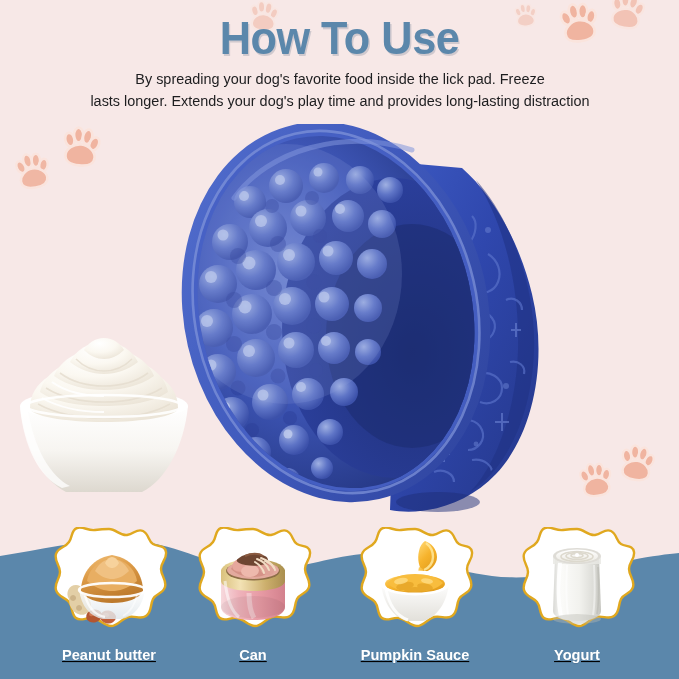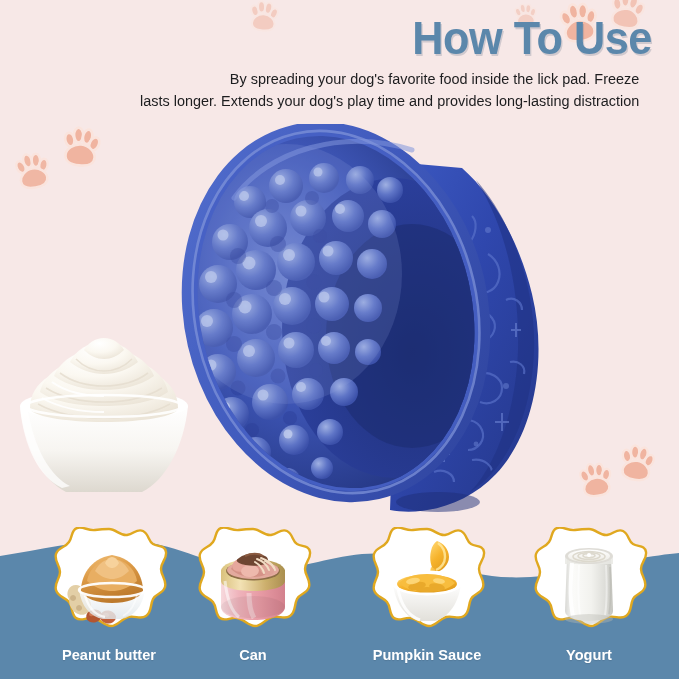--- a/index.html
+++ b/index.html
@@ -9,21 +9,21 @@
     font-family:"Liberation Sans", sans-serif;
     background:#f7e8e7;
   }
   #stage{position:relative;width:679px;height:679px;overflow:hidden;background:#f7e8e7;}
 
   
   .paw{position:absolute;pointer-events:none;}
   .paw svg{display:block;}
 
   
-  .header{position:absolute;left:0;top:0;width:679px;text-align:right;z-index:6;}
+  .header{position:absolute;left:0;top:0;width:679px;text-align:center;z-index:6;}
   .title{
     margin:0;padding:0;
     font-size:47px;line-height:1.02;
     font-weight:bold;letter-spacing:-0.5px;
     color:#5b87ab;
     font-family:"Liberation Sans", sans-serif;
     font-stretch:condensed;
     transform:scaleX(0.92);
     text-shadow:1.5px 2px 0 rgba(120,130,150,.30);
     padding-top:14px;
@@ -46,20 +46,21 @@
 
   
   .product-bowl{position:absolute;left:176px;top:124px;width:420px;height:410px;z-index:4;}
   .product-bowl svg{display:block;}
 
   
   .badges{position:absolute;left:0;bottom:0;width:679px;height:152px;z-index:5;}
   .badge{
     position:absolute;bottom:0;width:150px;height:152px;
     text-align:center;
+    text-decoration:underline;
   }
   .badge-frame{position:relative;width:118px;height:112px;margin:0 auto;}
   .badge-frame svg.scallop{position:absolute;left:0;top:0;}
   .badge-art{position:absolute;left:11px;top:10px;width:96px;height:92px;}
   .badge-art svg{display:block;}
   .badge-label{
     margin-top:7px;
     font-size:15.5px;font-weight:bold;color:#ffffff;
     transform:scaleX(0.94);
     text-shadow:0 1px 1px rgba(0,0,0,.10);
@@ -492,21 +493,21 @@
     </g>
 
     <path d="M20,44 C22,62 26,74 34,80" fill="none" stroke="#ffffff" stroke-width="3" opacity=".55"></path>
     <path d="M44,56 C44,68 46,76 49,81" fill="none" stroke="#ffffff" stroke-width="5" opacity=".35"></path>
     <ellipse cx="48" cy="70" rx="32" ry="11" fill="#000000" opacity=".05"></ellipse>
   </svg>
 </div>
         </div>
         <div class="badge-label">Can</div>
       </div>
-      <div class="badge" style="left: 352px;">
+      <div class="badge" style="left: 340px;">
         <div class="badge-frame">
   <svg class="scallop" width="118" height="112" viewBox="0 0 118 112" xmlns="http://www.w3.org/2000/svg">
     <path class="scallop-path" d="M59,2
       C66,2 70,9 77,8 C84,7 87,1 93,4 C99,7 98,14 103,17 C108,20 115,18 116,25
       C117,32 111,35 111,42 C111,49 117,53 115,60 C113,67 106,66 103,72
       C100,78 102,85 96,89 C90,93 85,88 78,90 C71,92 68,99 61,99
       C54,99 50,92 43,91 C36,90 31,95 26,91 C21,87 23,80 19,75
       C15,70 8,70 6,63 C4,56 10,52 10,45 C10,38 4,34 6,27
       C8,20 15,21 19,15 C23,9 21,3 27,1 C33,-1 38,4 45,3 C52,2 52,2 59,2 Z" fill="#ffffff" stroke="#e0a81f" stroke-width="2.4"></path>
   </svg>
@@ -544,21 +545,21 @@
       <ellipse cx="60" cy="44" rx="6" ry="2.6" transform="rotate(8 60 44)"></ellipse>
     </g>
 
     <ellipse cx="48" cy="46" rx="34" ry="11" fill="none" stroke="#ffffff" stroke-width="2.8"></ellipse>
     <path d="M19,52 C22,68 30,79 41,83" fill="none" stroke="#ffffff" stroke-width="3" opacity=".85"></path>
   </svg>
 </div>
         </div>
         <div class="badge-label">Pumpkin Sauce</div>
       </div>
-      <div class="badge" style="left: 514px;">
+      <div class="badge" style="left: 502px;">
         <div class="badge-frame">
   <svg class="scallop" width="118" height="112" viewBox="0 0 118 112" xmlns="http://www.w3.org/2000/svg">
     <path class="scallop-path" d="M59,2
       C66,2 70,9 77,8 C84,7 87,1 93,4 C99,7 98,14 103,17 C108,20 115,18 116,25
       C117,32 111,35 111,42 C111,49 117,53 115,60 C113,67 106,66 103,72
       C100,78 102,85 96,89 C90,93 85,88 78,90 C71,92 68,99 61,99
       C54,99 50,92 43,91 C36,90 31,95 26,91 C21,87 23,80 19,75
       C15,70 8,70 6,63 C4,56 10,52 10,45 C10,38 4,34 6,27
       C8,20 15,21 19,15 C23,9 21,3 27,1 C33,-1 38,4 45,3 C52,2 52,2 59,2 Z" fill="#ffffff" stroke="#e0a81f" stroke-width="2.4"></path>
   </svg>

